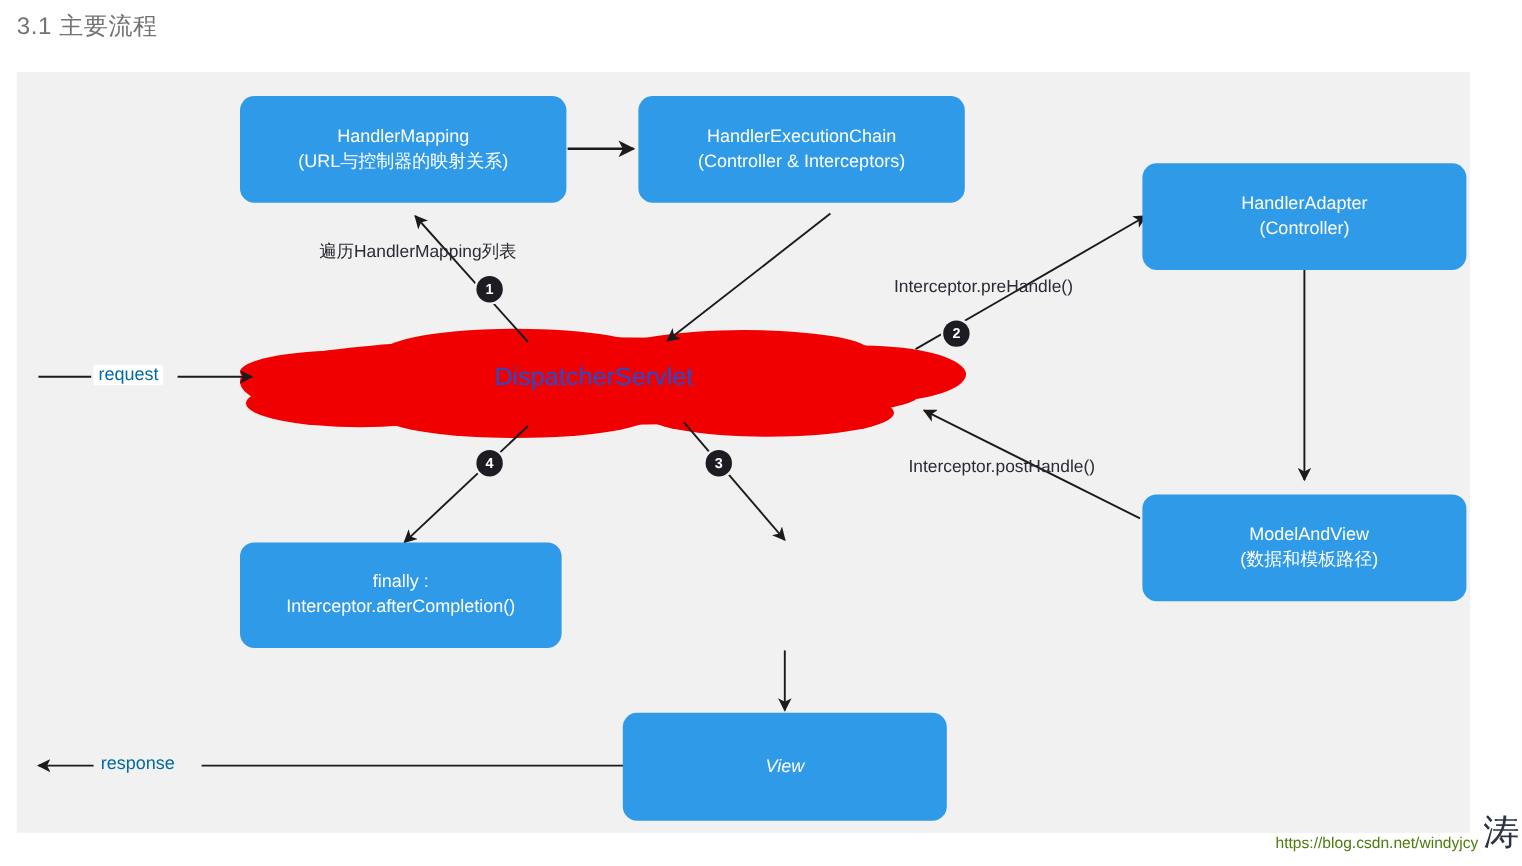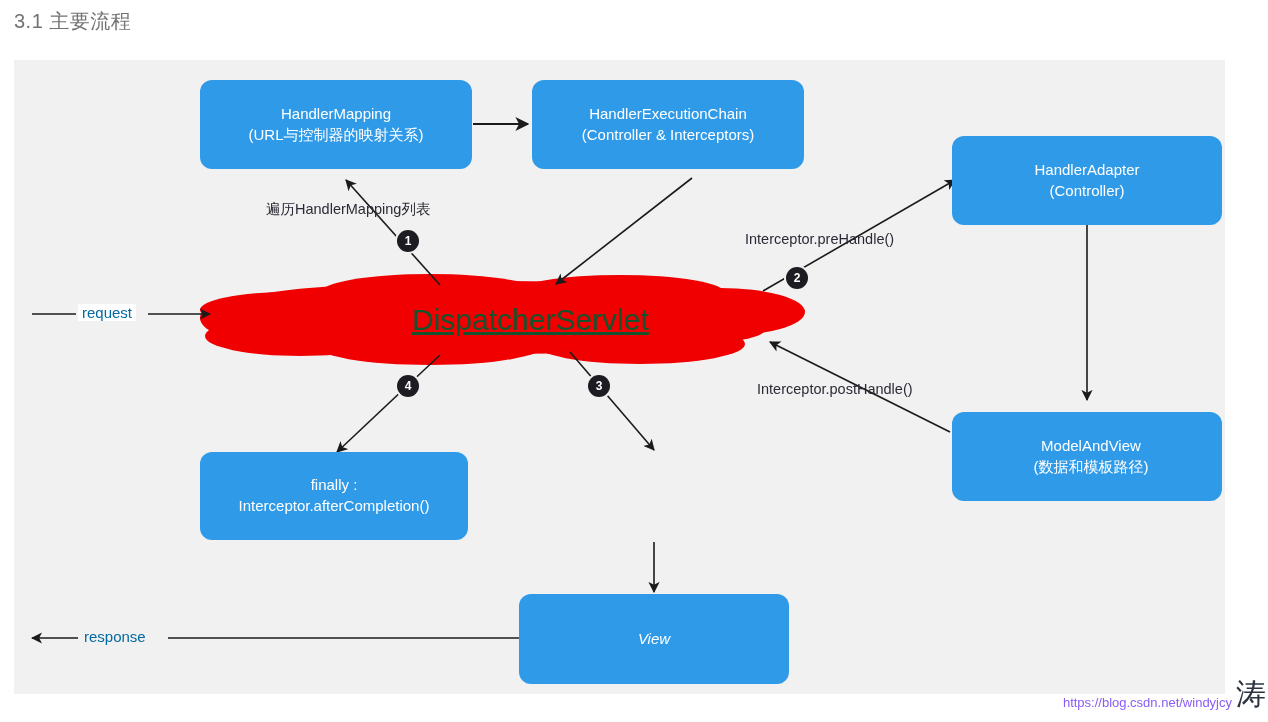--- a/index.html
+++ b/index.html
@@ -52,24 +52,23 @@
     text-align: center;
     line-height: 1.38;
     font-size: 15px;
     box-sizing: border-box;
     padding: 4px 8px;
   }
   .node .l1 { display: block; }
   .node .l2 { display: block; }
   .cloud-label {
     position: absolute;
-    color: #14532d;
-    font-size: 30px;
-    white-space: nowrap;
-    text-decoration: underline;
+    color: #1d4ed8;
+    font-size: 21px;
+    white-space: nowrap;
   }
   .edge-label {
     position: absolute;
     color: #2b2b36;
     font-size: 14.5px;
     white-space: nowrap;
   }
   .badge {
     position: absolute;
     width: 22px;
@@ -89,21 +88,21 @@
     color: #0369a1;
     font-size: 15px;
     white-space: nowrap;
     background: #f1f1f1;
     padding: 0 4px;
   }
   #watermark {
     position: absolute;
     right: 36px;
     bottom: 12px;
-    color: #8b5cf6;
+    color: #4d7c0f;
     font-size: 13px;
     white-space: nowrap;
   }
   #corner-logo {
     position: absolute;
     right: 2px;
     bottom: 6px;
     width: 30px;
     height: 44px;
     color: #2b3440;

